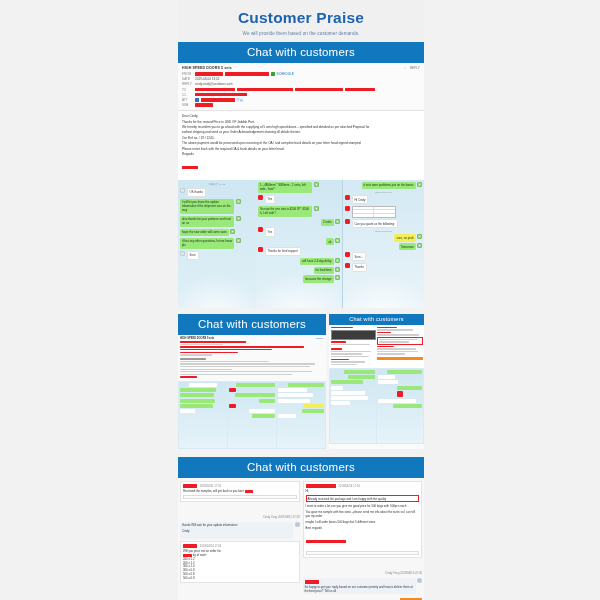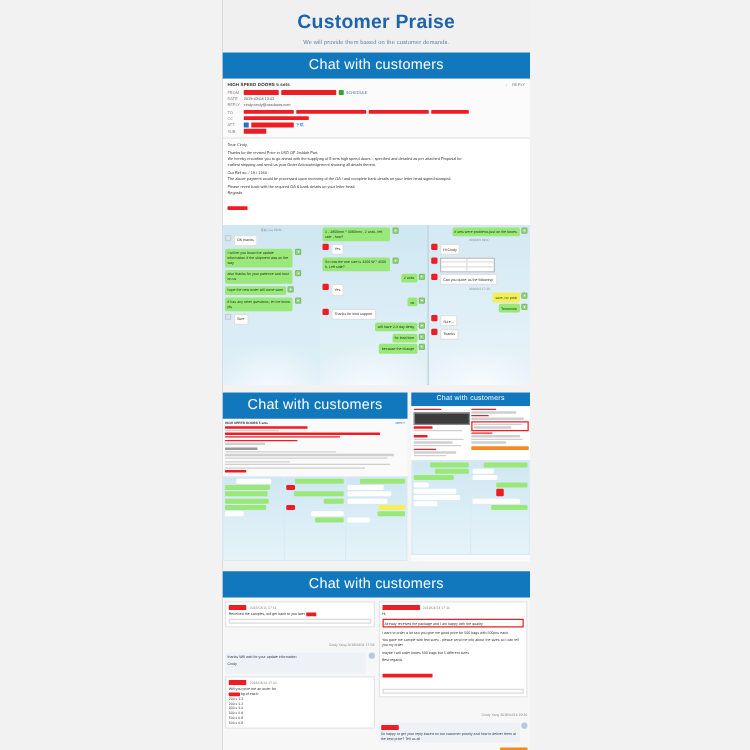--- a/index.html
+++ b/index.html
@@ -5,21 +5,21 @@
   * { box-sizing: border-box; margin: 0; padding: 0; }
   html, body {
     width: 600px; height: 600px;
     background: #ffffff;
     font-family: "Liberation Sans", sans-serif;
     overflow: hidden;
   }
   .page {
     position: relative;
     width: 600px; height: 600px;
-    background: #737373;
+    background: #fdba74;
   }
   .canvas {
     position: absolute;
     left: 178px; top: 0; width: 246px; height: 600px;
     background: #f5f5f5;
     overflow: hidden;
   }
   .side-gutter { position:absolute; top:0; bottom:0; width:178px; background:#f2f2f2; }
   .side-left { left:0; }
   .side-right { right:0; width:176px; }

